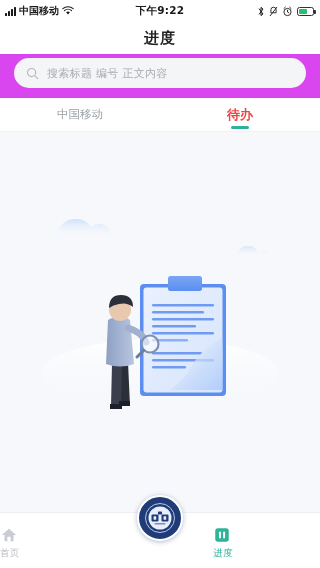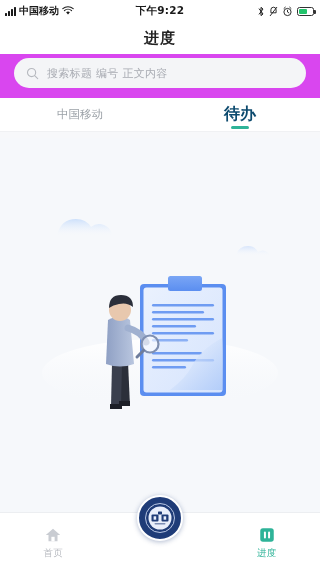--- a/index.html
+++ b/index.html
@@ -55,21 +55,21 @@
   .search-ph{ font-size:11px; color:#a8abb2; letter-spacing:.3px; }
 
   
   .tabs{
     background:#ffffff; display:flex; height:34px; position:relative; z-index:30;
     border-bottom:1px solid #f0f1f3;
   }
   .tab{ flex:1; display:flex; flex-direction:column; align-items:center;
         justify-content:center; position:relative; }
   .tab .tlabel{ font-size:11.5px; color:#9aa0a6; }
-  .tab.active .tlabel{ color:#0c4a6e; font-weight:700; font-size:16px; }
+  .tab.active .tlabel{ color:#ef4444; font-weight:700; font-size:13px; }
   .tab .bar{ position:absolute; bottom:2px; width:18px; height:3px;
              border-radius:2px; background:transparent; }
   .tab.active .bar{ background:#2eb398; }
 
   
   .content{
     position:absolute; left:0; right:0; top:138px; bottom:56px;
     background:#f6f8fb; overflow:hidden;
   }
   .content svg.bg{ position:absolute; inset:0; width:100%; height:100%; }
@@ -78,21 +78,21 @@
     width:160px; height:150px;
   }
 
   
   .tabbar{
     position:absolute; left:0; right:0; bottom:0; height:56px;
     background:#ffffff; border-top:1px solid #eceef1;
     display:flex; z-index:40;
   }
   .navitem{
-    flex:1; display:flex; flex-direction:column; align-items:center;
+    flex:1; display:flex; flex-direction:column; align-items:flex-start;
     justify-content:center; gap:3px; padding-top:5px;
   }
   .navitem .nlabel{ font-size:9.5px; color:#b9bcc2; letter-spacing:.3px; }
   .navitem.active .nlabel{ color:#2eb398; }
   .navitem .nicon{ width:18px; height:18px; display:block; }
   .navitem.center{ position:relative; }
   .emblem{
     position:absolute; top:-18px; left:50%; transform:translateX(-50%);
     width:46px; height:46px; border-radius:50%;
     background:#1f3c78; border:2px solid #fff;

